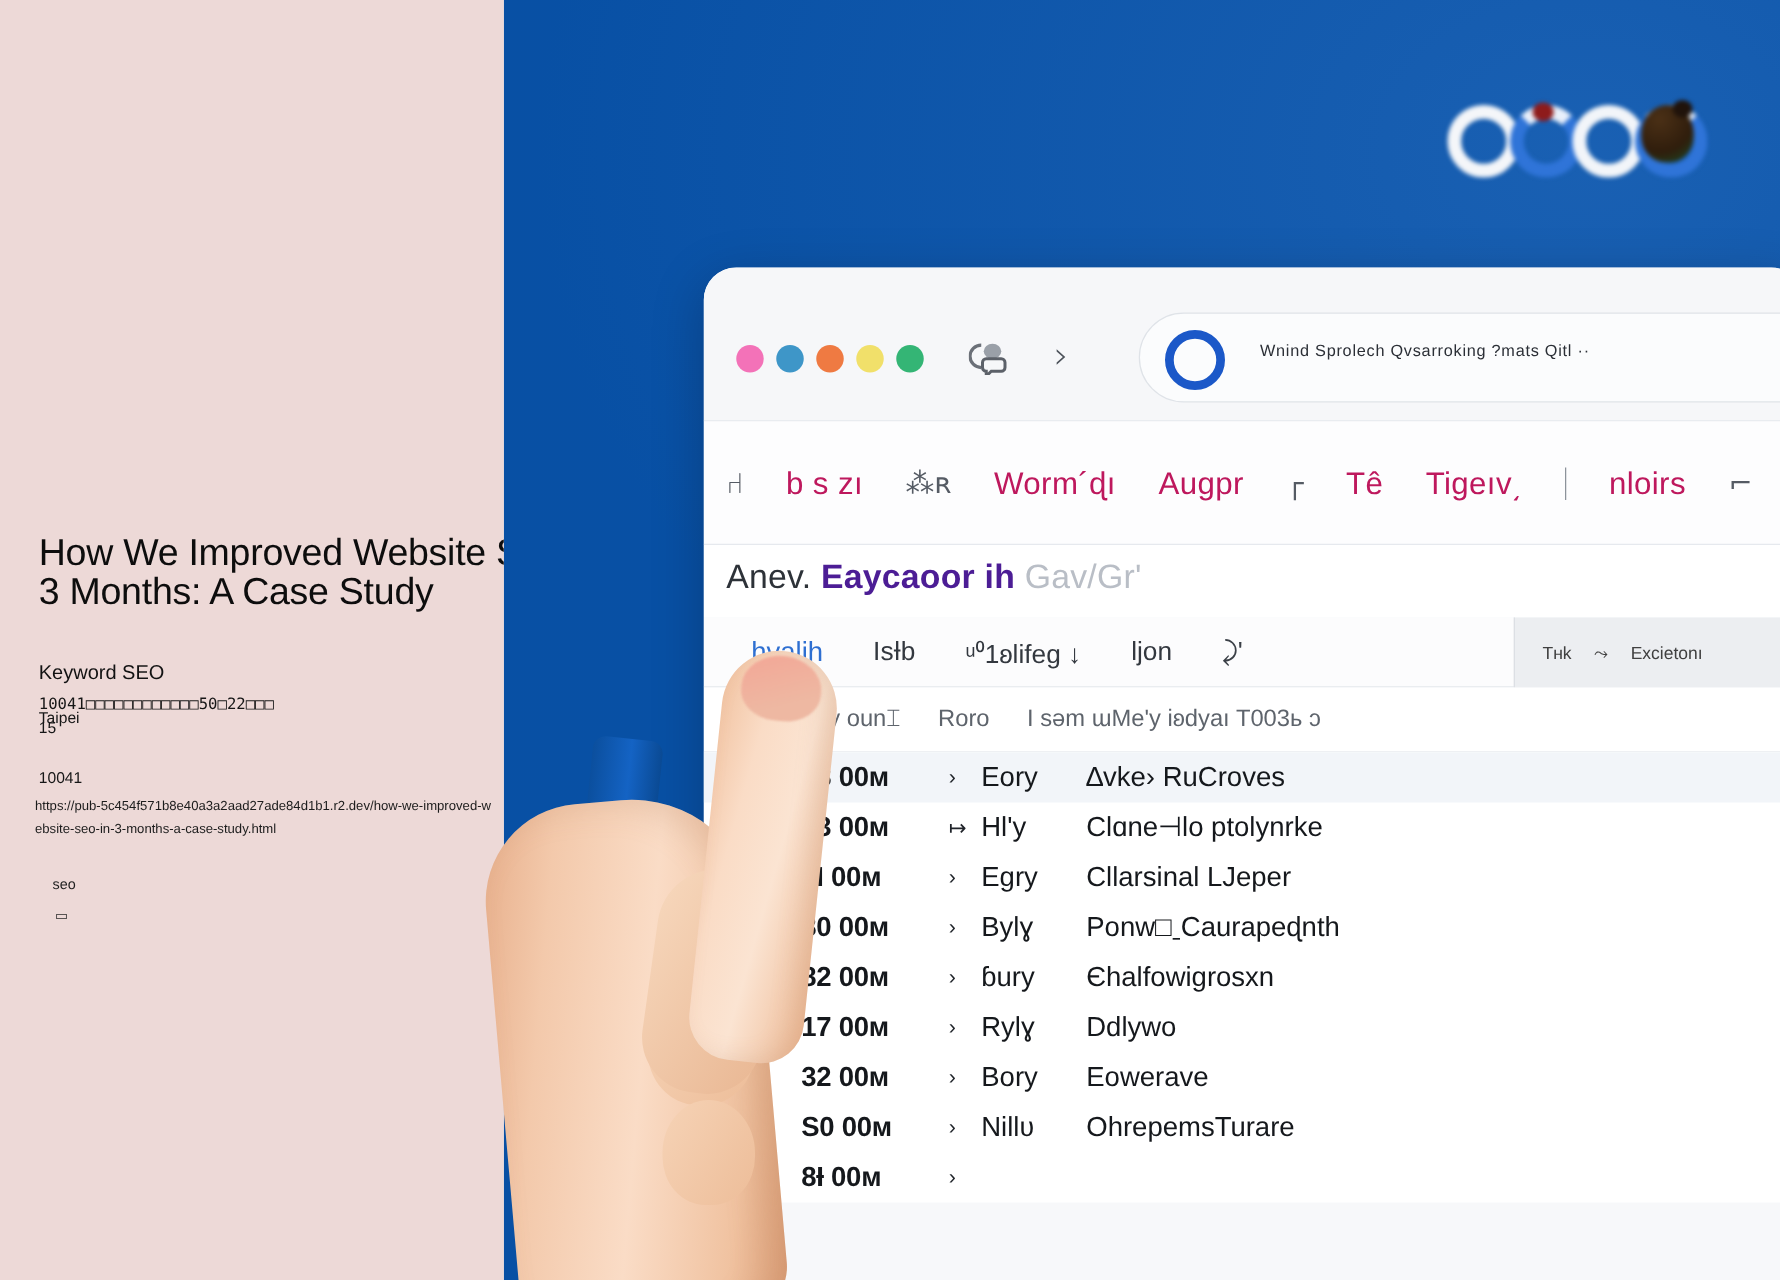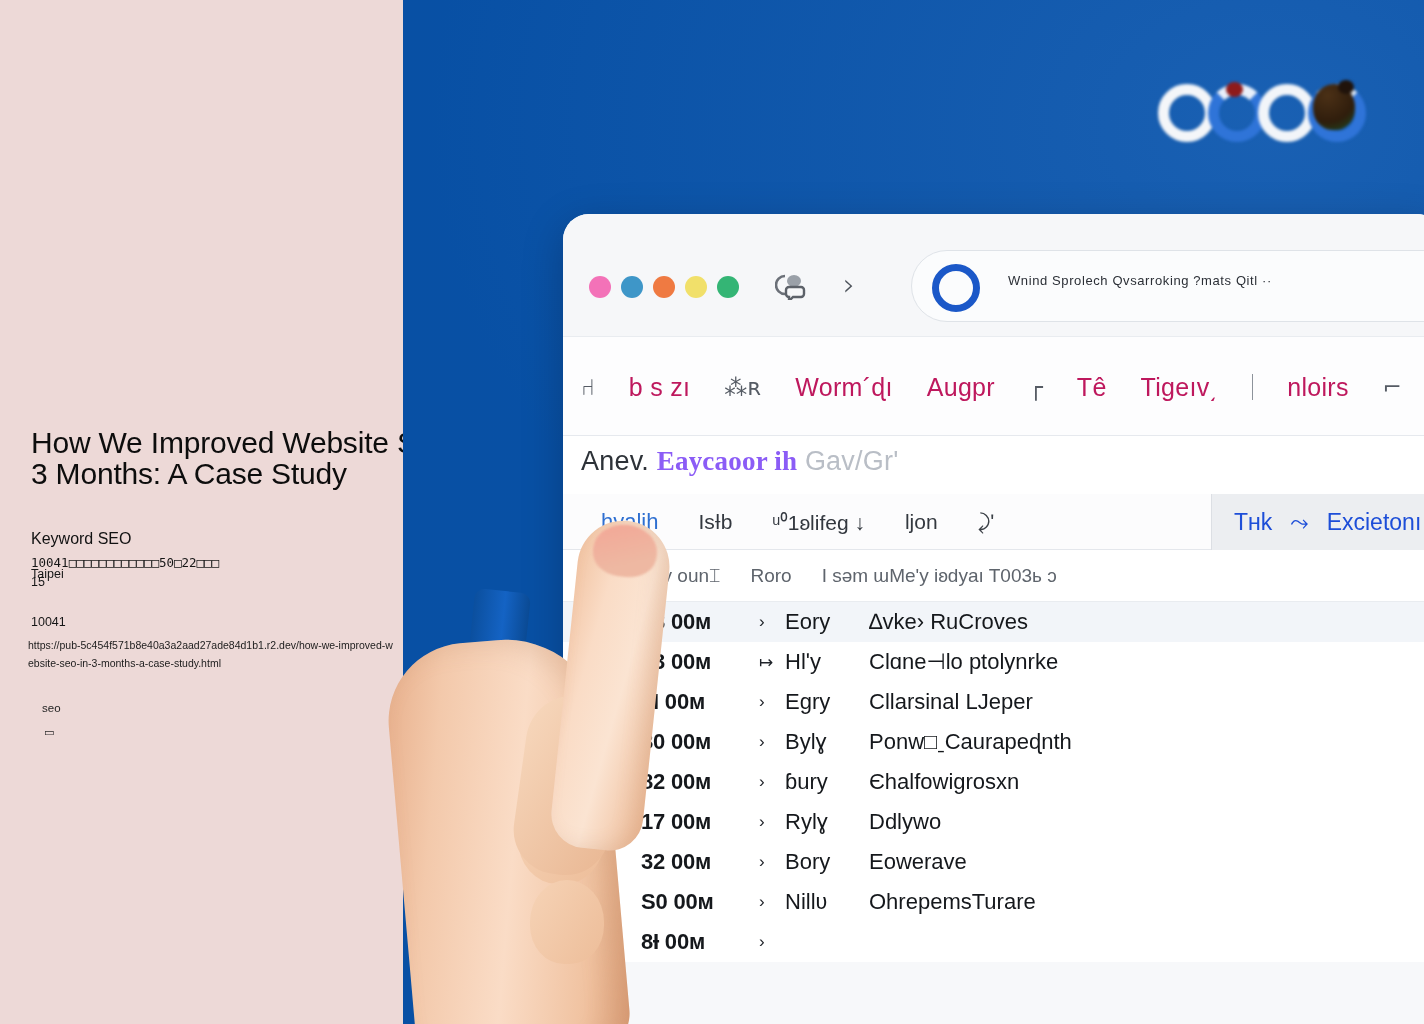--- a/index.html
+++ b/index.html
@@ -176,42 +176,42 @@
   
   .page-head {
     position: relative; height: 58px; background:#fff;
   }
   .ph-text {
     position:absolute; left: 18px; top: 10px;
     font-size: 27px; letter-spacing: 0.2px; white-space: nowrap;
     filter: blur(0.3px);
   }
   .ph-dark { color:#2d3238; }
-  .ph-blue { color:#8b5cf6; font-weight:700;font-family:Liberation Serif, serif; }
+  .ph-blue { color:#4c1d95; font-weight:700; }
   .ph-gray { color:#b9bec6; }
 
   
   .filter-row {
     position: relative; height: 56px; background:#fcfcfd;
     border-bottom: 1px solid #e4e7ec;
   }
   .fr-items {
     position:absolute; left: 38px; top:0; height:56px;
     display:flex; align-items:center; gap: 40px; white-space:nowrap;
   }
   .fr-blue { font-size: 22px; color:#2e6fd1; filter: blur(0.3px); }
   .fr-item { font-size: 21px; color:#33383f; filter: blur(0.3px); }
   .fr-gray { font-size: 21px; color:#3b4047; filter: blur(0.3px); }
   .fr-panel {
     position:absolute; right: 0; top: 0; width: 232px; height: 56px;
     background:#eceef1; border-left:1px solid #dcdfe4;
     display:flex; align-items:center; gap: 18px; padding-left: 22px;
     white-space: nowrap;
   }
-  .fr-panel span { font-size: 23px; color:#1d4ed8; filter: blur(0.3px); }
+  .fr-panel span { font-size: 14px; color:#404040; filter: blur(0.3px); }
 
   
   .col-head {
     position:relative; height: 52px; background:#fff;
     border-bottom:1px solid #e9ecf0;
   }
   .ch-items {
     position:absolute; left: 78px; top:0; height:52px;
     display:flex; align-items:center; gap: 30px; white-space:nowrap;
   }

